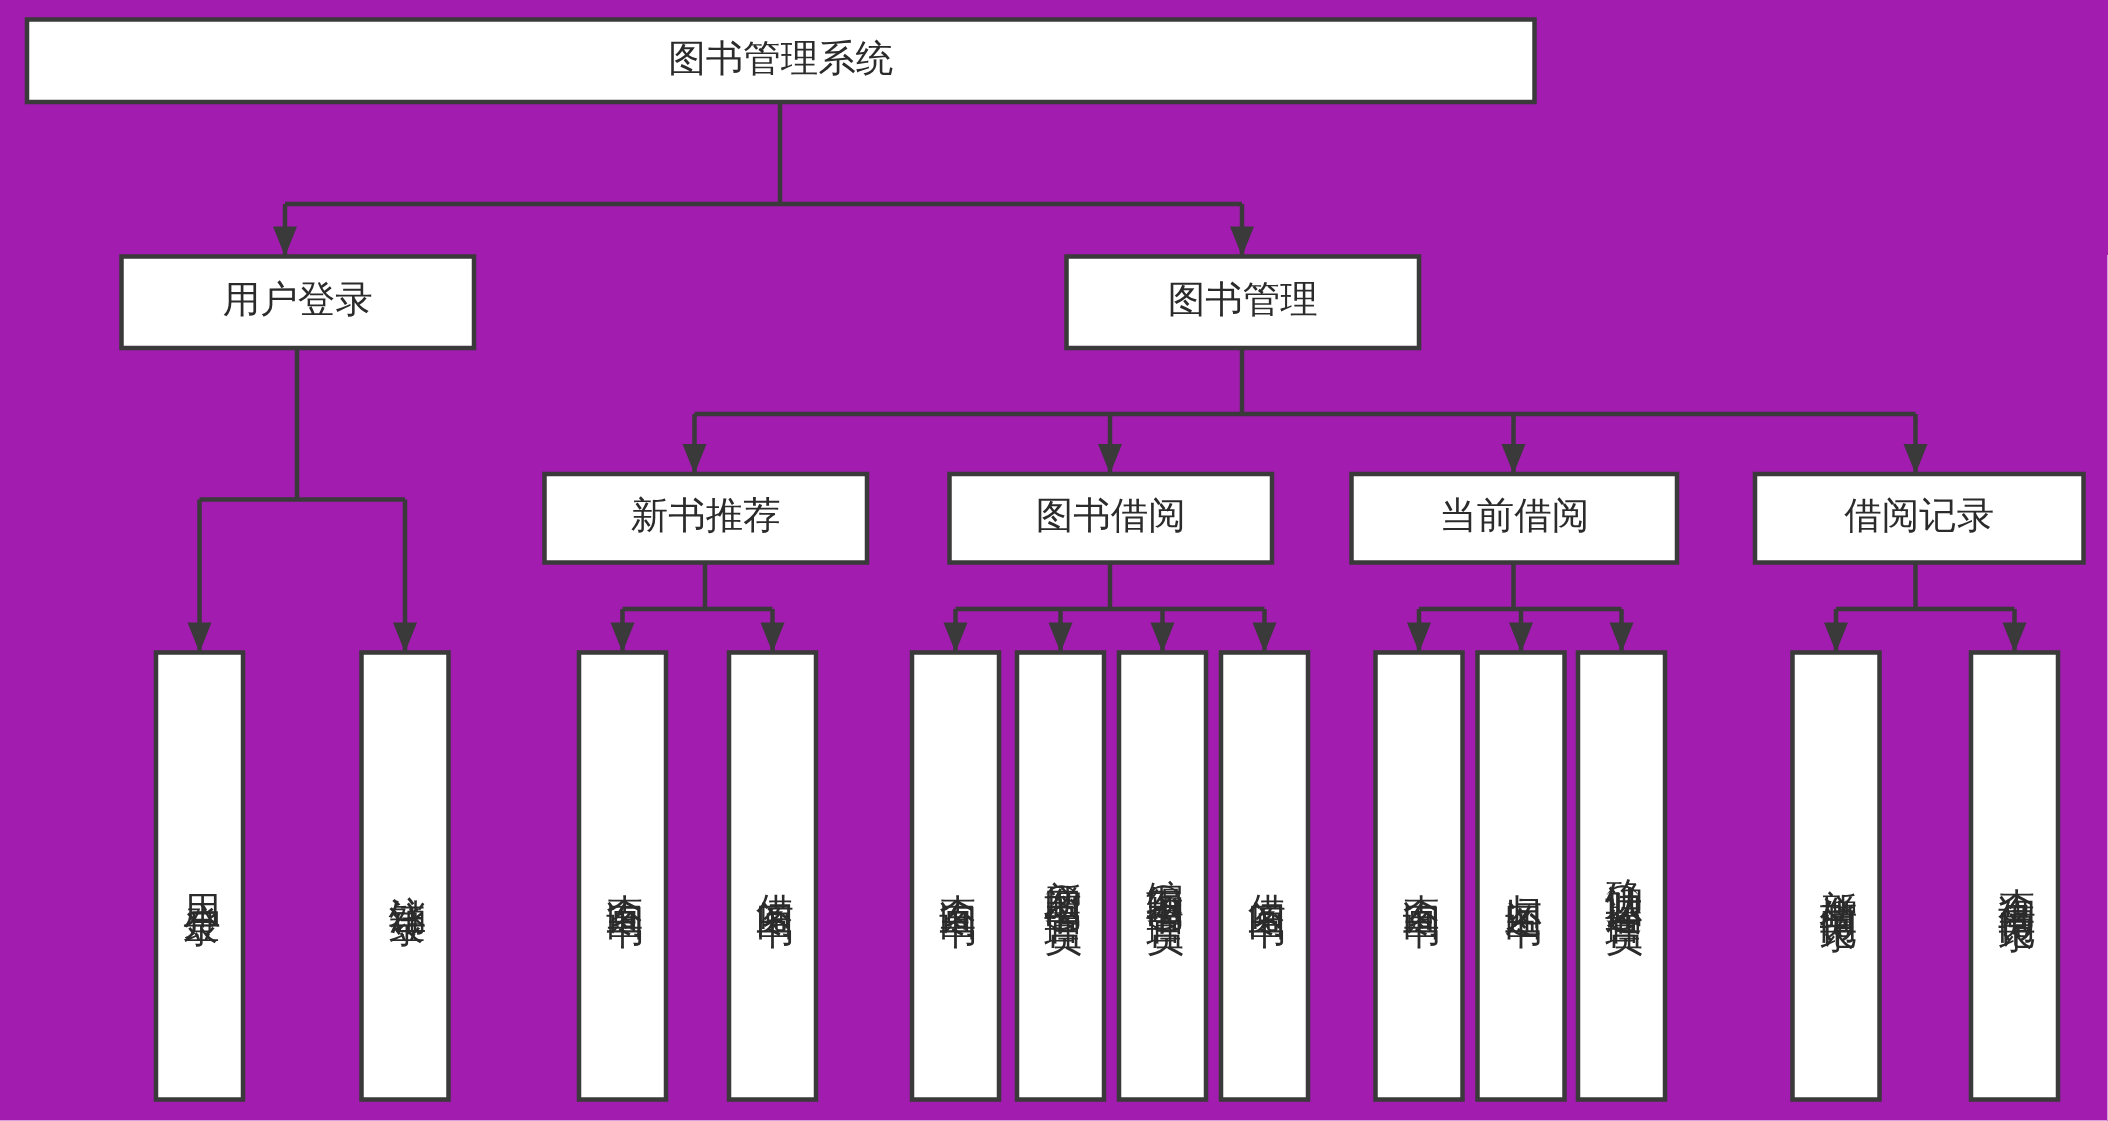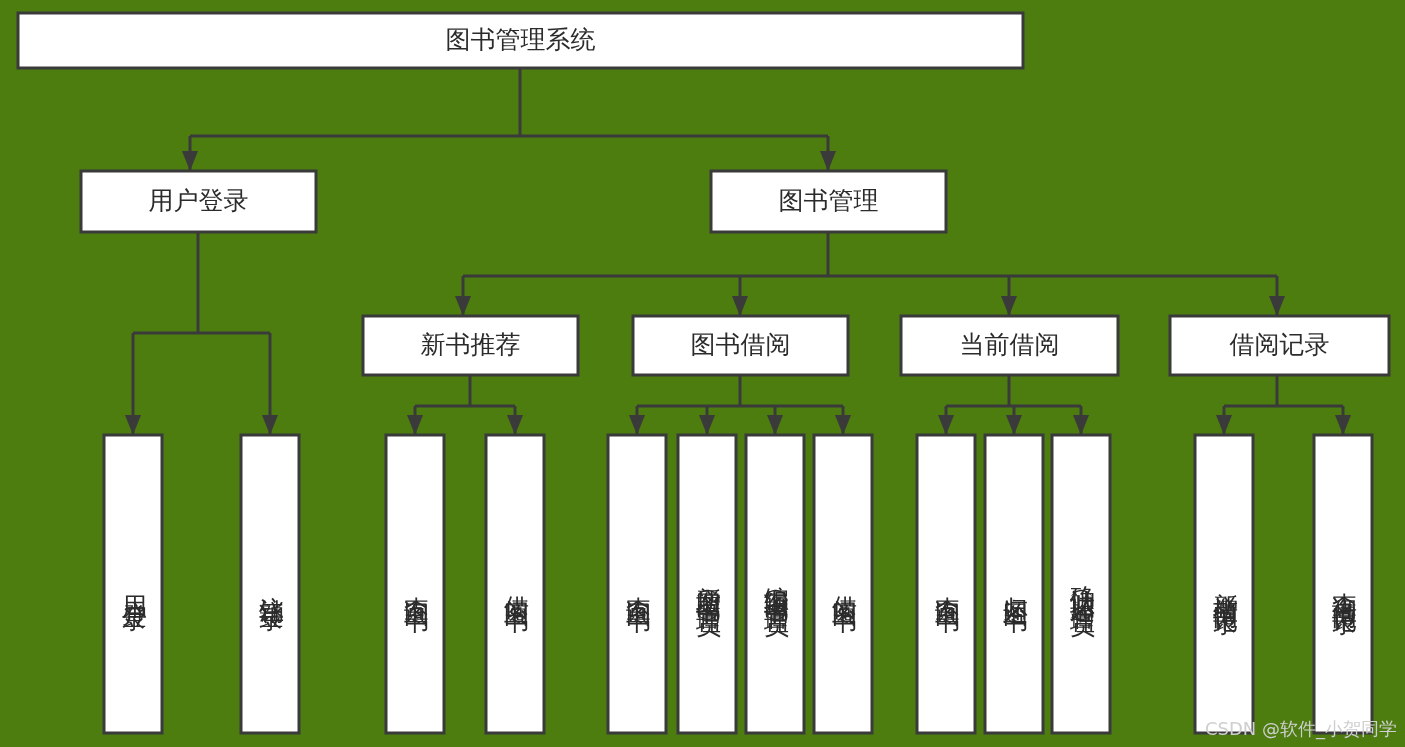--- a/index.html
+++ b/index.html
@@ -10,21 +10,21 @@
   body {
     width: 1405px;
     height: 747px;
     font-family: "DejaVu Sans", "Liberation Sans", sans-serif;
     overflow: hidden;
   }
   #diagram-root {
     position: relative;
     width: 1405px;
     height: 747px;
-    background: #4d7c0f;
+    background: #a21caf;
   }
   svg.canvas {
     position: absolute;
     top: 0;
     left: 0;
     width: 1405px;
     height: 747px;
   }
   .node-box {
     fill: #ffffff;
@@ -201,14 +201,13 @@
         <g>
           <rect x="1195" y="435" width="58" height="298" class="node-box"></rect>
           <text x="1224" y="584" class="node-label vert">新增借阅记录</text>
         </g>
         <g>
           <rect x="1314" y="435" width="58" height="298" class="node-box"></rect>
           <text x="1343" y="584" class="node-label vert">查询借阅记录</text>
         </g>
       </g>
   </svg>
-  <div class="watermark">CSDN @软件_小贺同学</div>
 </div>
 
 </body></html>

